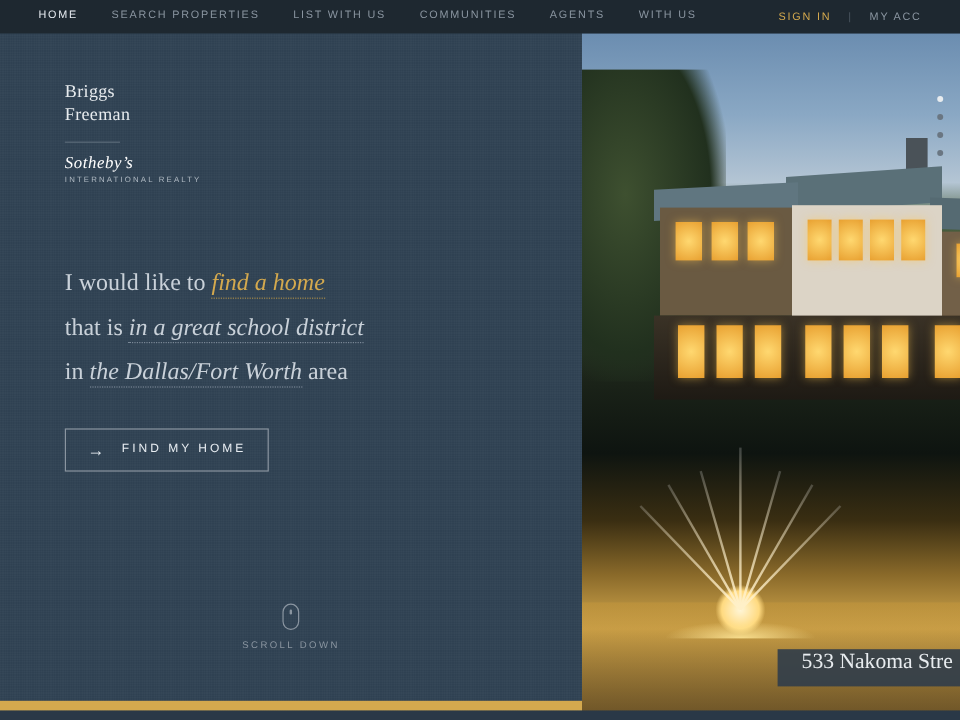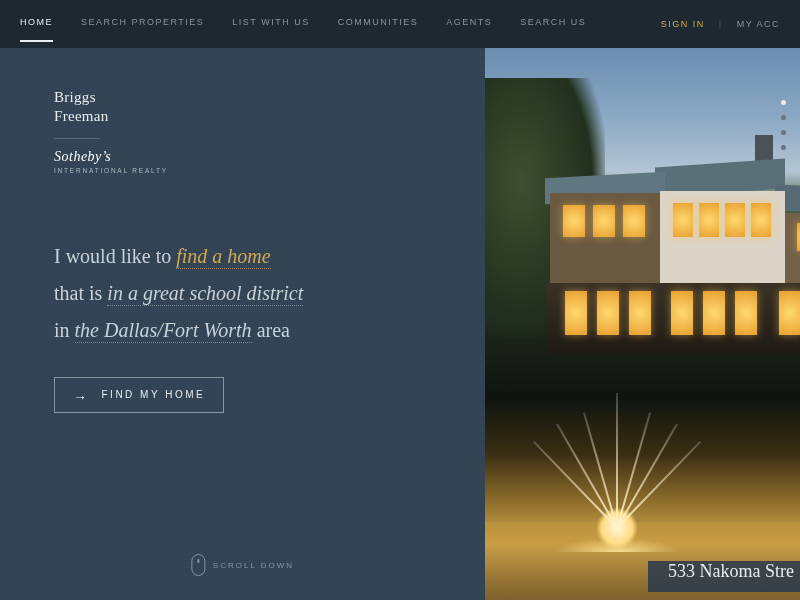--- a/index.html
+++ b/index.html
@@ -5,25 +5,25 @@
 * { margin: 0; padding: 0; box-sizing: border-box; }
 body {
   width: 800px;
   height: 600px;
   overflow: hidden;
   font-family: Georgia, 'Times New Roman', serif;
   background: #2a3847;
   position: relative;
 }
 .topnav {
-  height: 48px;
+  height: 28px;
   background: #1e2830;
   display: flex;
   align-items: center;
-  padding: 0 20px;
+  padding: 0 32px;
   font-family: Arial, Helvetica, sans-serif;
   font-size: 9px;
   letter-spacing: 1.5px;
   color: #8a95a0;
 }
 .topnav .nav-left { display: flex; gap: 28px; }
 .topnav .nav-right { margin-left: auto; display: flex; align-items: center; gap: 14px; }
 .topnav a { color: #8a95a0; text-decoration: none; cursor: pointer; }
 .topnav a.signin { color: #d4a94e; }
 .topnav .nav-item { position: relative; padding-bottom: 4px; }
@@ -100,25 +100,25 @@
   font-family: Arial, Helvetica, sans-serif;
   font-size: 10px;
   letter-spacing: 2.5px;
   color: #e8edf2;
   cursor: pointer;
   background: transparent;
 }
 .find-btn .arrow { font-size: 14px; line-height: 1; }
 .scroll-hint {
   position: absolute;
-  bottom: 36px;
+  bottom: 50px;
   left: 50%;
   transform: translateX(-50%);
   display: flex;
-  flex-direction: row;
+  flex-direction: column;
   align-items: center;
   gap: 8px;
   color: #8a95a0;
   font-family: Arial, sans-serif;
   font-size: 8px;
   letter-spacing: 2px;
 }
 .scroll-hint .mouse {
   width: 14px;
   height: 22px;
@@ -207,21 +207,21 @@
 </head>
 <body>
 
 <nav class="topnav">
   <div class="nav-left">
     <a class="nav-item active">HOME</a>
     <a class="nav-item">SEARCH PROPERTIES</a>
     <a class="nav-item">LIST WITH US</a>
     <a class="nav-item">COMMUNITIES</a>
     <a class="nav-item">AGENTS</a>
-    <a class="nav-item">SEARCH US</a>
+    <a class="nav-item">WITH US</a>
   </div>
   <div class="nav-right">
     <a class="signin">SIGN IN</a>
     <span class="divider">|</span>
     <a>MY ACC</a>
   </div>
 </nav>
 
 <div class="main">
   <div class="left-panel">

